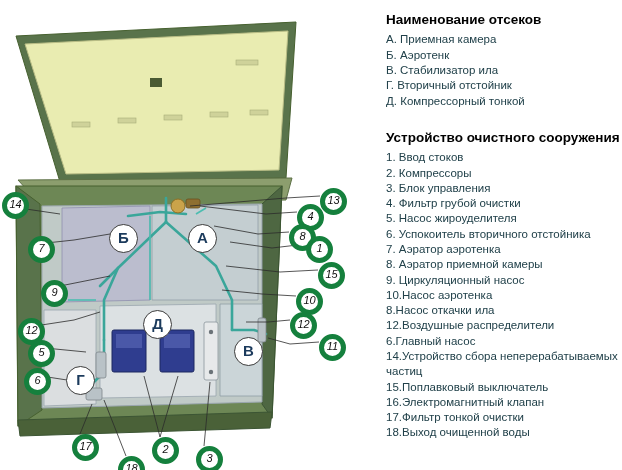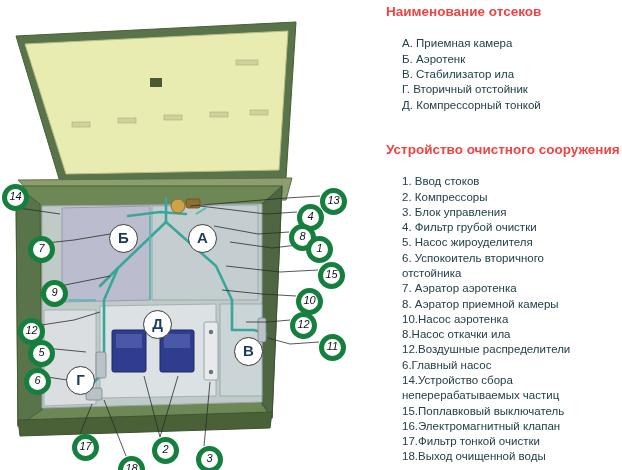--- a/index.html
+++ b/index.html
@@ -24,26 +24,26 @@
   
   .textcol {
     position: absolute;
     left: 386px;
     top: 4px;
     width: 236px;
   }
   .block-title {
     font-size: 13.5px;
     font-weight: bold;
-    color: #ef4444;
+    color: #000000;
     line-height: 1.22;
-    margin: 0 0 4px 0;
+    margin: 8px 0 4px 0;
   }
   .list {
-    margin: 16px;
+    margin: 0;
     padding: 0;
     list-style: none;
   }
   .list li {
     font-size: 11.5px;
     line-height: 1.33;
     color: #21414a;
     white-space: nowrap;
   }
   .list.wrap li { white-space: normal; }
@@ -191,21 +191,21 @@
         <path d="M204,446 L210,382"></path>
       </g>
     </svg>
 
     <div class="chamber" style="left:188px; top:224px;">А</div>
     <div class="chamber" style="left:109px; top:224px;">Б</div>
     <div class="chamber" style="left:234px; top:337px;">В</div>
     <div class="chamber" style="left:66px; top:366px;">Г</div>
     <div class="chamber" style="left:143px; top:310px;">Д</div>
 
-    <div class="cal" style="left:2px; top:184px;">14</div>
+    <div class="cal" style="left:2px; top:192px;">14</div>
     <div class="cal" style="left:28px; top:236px;">7</div>
     <div class="cal" style="left:41px; top:280px;">9</div>
     <div class="cal" style="left:18px; top:318px;">12</div>
     <div class="cal" style="left:28px; top:340px;">5</div>
     <div class="cal" style="left:24px; top:368px;">6</div>
     <div class="cal" style="left:320px; top:188px;">13</div>
     <div class="cal" style="left:297px; top:204px;">4</div>
     <div class="cal" style="left:289px; top:224px;">8</div>
     <div class="cal" style="left:306px; top:236px;">1</div>
     <div class="cal" style="left:318px; top:262px;">15</div>
@@ -234,20 +234,21 @@
     <h2 class="block-title">Устройство очистного сооружения</h2>
     <ul class="list wrap">
       <li>1. Ввод стоков</li>
       <li>2. Компрессоры</li>
       <li>3. Блок управления</li>
       <li>4. Фильтр грубой очистки</li>
       <li>5. Насос жироуделителя</li>
       <li>6. Успокоитель вторичного отстойника</li>
       <li>7. Аэратор аэротенка</li>
       <li>8. Аэратор приемной камеры</li>
+      <li>9. Циркуляционный насос</li>
       <li>10.Насос аэротенка</li>
       <li>8.Насос откачки ила</li>
       <li>12.Воздушные распределители</li>
       <li>6.Главный насос</li>
       <li>14.Устройство сбора неперерабатываемых частиц</li>
       <li>15.Поплавковый выключатель</li>
       <li>16.Электромагнитный клапан</li>
       <li>17.Фильтр тонкой очистки</li>
       <li>18.Выход очищенной воды</li>
     </ul>

